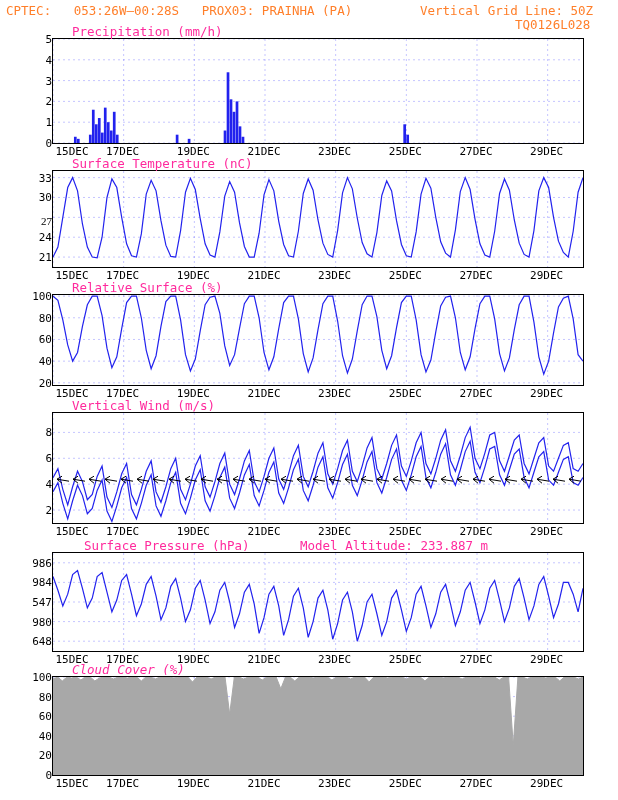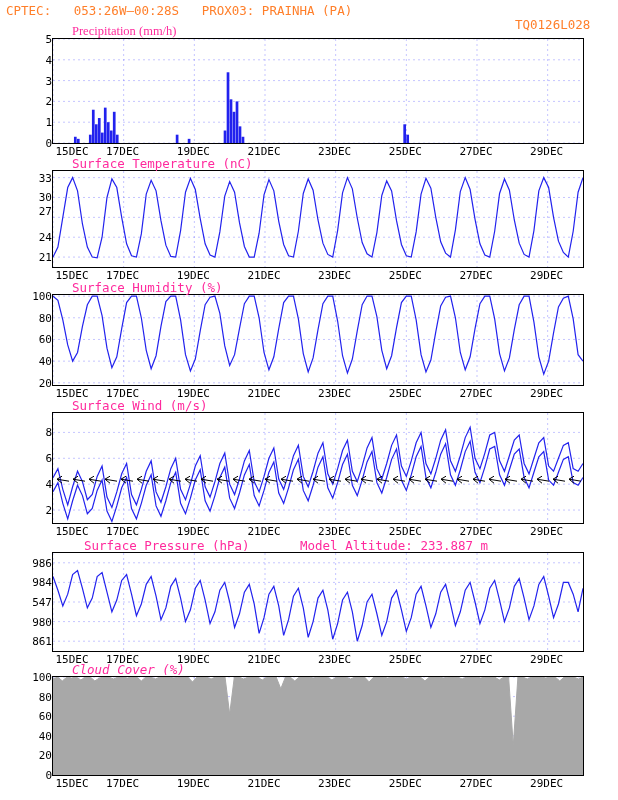--- a/index.html
+++ b/index.html
@@ -18,20 +18,21 @@
   .xlabels{position:absolute;left:0;width:618px;font-size:11px;color:#000;}
   .xlab{position:absolute;transform:translateX(-50%);white-space:nowrap;}
   svg{display:block;}
 </style>
 </head>
 <body>
 
 <div id="page">
 
   <div class="hdr l1">CPTEC:   053:26W–00:28S   PROX03: PRAINHA (PA)</div>
+  <div class="hdr l1b">Vertical Grid Line: 50Z</div>
   <div class="hdr l2b">TQ0126L028</div>
 
   <div id="panels">
       <div class="panel" style="top: 38px; height: 106px;">
         <svg width="530" height="104" viewBox="0 0 530 104">
           <line x1="0" x2="530" y1="104" y2="104" stroke="rgba(110,110,255,.40)" stroke-dasharray="2,3" stroke-width="1"></line>
           <line x1="0" x2="530" y1="83.2" y2="83.2" stroke="rgba(110,110,255,.40)" stroke-dasharray="2,3" stroke-width="1"></line>
           <line x1="0" x2="530" y1="62.4" y2="62.4" stroke="rgba(110,110,255,.40)" stroke-dasharray="2,3" stroke-width="1"></line>
           <line x1="0" x2="530" y1="41.6" y2="41.6" stroke="rgba(110,110,255,.40)" stroke-dasharray="2,3" stroke-width="1"></line>
           <line x1="0" x2="530" y1="20.799999999999997" y2="20.799999999999997" stroke="rgba(110,110,255,.40)" stroke-dasharray="2,3" stroke-width="1"></line>
@@ -62,21 +63,21 @@
           <rect x="173.67" width="2.69" y="33.28" height="70.72" fill="#2222ee"></rect>
           <rect x="176.67" width="2.69" y="60.32" height="43.68" fill="#2222ee"></rect>
           <rect x="179.66" width="2.69" y="72.80" height="31.20" fill="#2222ee"></rect>
           <rect x="182.66" width="2.69" y="62.40" height="41.60" fill="#2222ee"></rect>
           <rect x="185.65" width="2.69" y="87.36" height="16.64" fill="#2222ee"></rect>
           <rect x="188.64" width="2.69" y="97.76" height="6.24" fill="#2222ee"></rect>
           <rect x="350.34" width="2.69" y="85.28" height="18.72" fill="#2222ee"></rect>
           <rect x="353.33" width="2.69" y="95.68" height="8.32" fill="#2222ee"></rect>
         </svg>
       </div>
-      <div class="ptitle" style="left: 72px; top: 24px; font-family: Liberation Serif, serif;">Precipitation (mm/h)</div>
+      <div class="ptitle" style="left: 72px; top: 24px;">Precipitation (mm/h)</div>
       <div class="ylab" style="left: 0px; width: 52px; top: 143px;">0</div>
       <div class="ylab" style="left: 0px; width: 52px; top: 122.2px;">1</div>
       <div class="ylab" style="left: 0px; width: 52px; top: 101.4px;">2</div>
       <div class="ylab" style="left: 0px; width: 52px; top: 80.6px;">3</div>
       <div class="ylab" style="left: 0px; width: 52px; top: 59.8px;">4</div>
       <div class="ylab" style="left: 0px; width: 52px; top: 39px;">5</div>
       <div class="xlabels" style="top: 145px; left: 0px; height: 14px;">
         <span class="xlab" style="left: 72px;">15DEC</span>
       </div>
       <div class="xlabels" style="top: 145px; left: 0px; height: 14px;">
@@ -114,21 +115,21 @@
           <line x1="282.649" x2="282.649" y1="0" y2="96" stroke="rgba(110,110,255,.40)" stroke-dasharray="2,3" stroke-width="1"></line>
           <line x1="353.351" x2="353.351" y1="0" y2="96" stroke="rgba(110,110,255,.40)" stroke-dasharray="2,3" stroke-width="1"></line>
           <line x1="424" x2="424" y1="0" y2="96" stroke="rgba(110,110,255,.40)" stroke-dasharray="2,3" stroke-width="1"></line>
           <line x1="494.649" x2="494.649" y1="0" y2="96" stroke="rgba(110,110,255,.40)" stroke-dasharray="2,3" stroke-width="1"></line>
           <path d="M0.00,86.07 L4.91,76.14 L9.81,46.34 L14.72,16.55 L19.63,6.62 L24.54,19.86 L29.44,52.97 L34.35,76.14 L39.26,86.07 L44.17,86.73 L49.07,66.21 L53.98,26.48 L58.89,7.94 L63.80,16.55 L68.70,46.34 L73.61,72.83 L78.52,84.74 L83.43,86.07 L88.33,62.90 L93.24,23.17 L98.15,9.27 L103.06,19.86 L107.96,49.66 L112.87,74.15 L117.78,85.41 L122.69,86.07 L127.59,59.59 L132.50,21.19 L137.41,7.28 L142.31,18.54 L147.22,47.67 L152.13,72.83 L157.04,84.08 L161.94,86.07 L166.85,60.91 L171.76,25.16 L176.67,10.59 L181.57,21.19 L186.48,51.64 L191.39,75.48 L196.30,86.07 L201.20,86.07 L206.11,62.23 L211.02,23.83 L215.93,8.61 L220.83,19.86 L225.74,50.32 L230.65,73.49 L235.56,84.74 L240.46,86.07 L245.37,60.25 L250.28,22.51 L255.19,7.94 L260.09,19.20 L265.00,48.99 L269.91,72.17 L274.81,83.42 L279.72,86.07 L284.63,59.59 L289.54,21.85 L294.44,6.62 L299.35,17.88 L304.26,47.01 L309.17,71.50 L314.07,82.76 L318.98,86.07 L323.89,61.57 L328.80,24.50 L333.70,9.93 L338.61,19.86 L343.52,49.66 L348.43,73.49 L353.33,84.74 L358.24,86.07 L363.15,60.91 L368.06,23.17 L372.96,7.28 L377.87,17.21 L382.78,46.34 L387.69,70.84 L392.59,82.10 L397.50,86.07 L402.41,58.92 L407.31,20.52 L412.22,6.62 L417.13,18.54 L422.04,48.33 L426.94,72.83 L431.85,84.08 L436.76,86.07 L441.67,60.25 L446.57,22.51 L451.48,7.94 L456.39,19.20 L461.30,48.99 L466.20,72.17 L471.11,83.42 L476.02,86.07 L480.93,59.59 L485.83,19.86 L490.74,6.62 L495.65,16.55 L500.56,46.34 L505.46,70.18 L510.37,81.43 L515.28,86.07 L520.19,60.25 L525.09,21.19 L530.00,6.62" fill="none" stroke="#2222ee" stroke-width="1.2"></path>
         </svg>
       </div>
       <div class="ptitle" style="left: 72px; top: 156px;">Surface Temperature (nC)</div>
       <div class="ylab" style="left: 0px; width: 52px; top: 257.069px;">21</div>
       <div class="ylab" style="left: 0px; width: 52px; top: 237.207px;">24</div>
-      <div class="ylab" style="left: 0px; width: 52px; top: 211px;">27</div>
+      <div class="ylab" style="left: 0px; width: 52px; top: 221px; font-family: Liberation Serif, serif;">27</div>
       <div class="ylab" style="left: 0px; width: 52px; top: 197.483px; text-align: right;">30</div>
       <div class="ylab" style="left: 0px; width: 52px; top: 177.621px;">33</div>
       <div class="xlabels" style="top: 269px; left: 0px; height: 14px;">
         <span class="xlab" style="left: 72px;">15DEC</span>
       </div>
       <div class="xlabels" style="top: 269px; left: 0px; height: 14px;">
         <span class="xlab" style="left: 122.649px;">17DEC</span>
       </div>
       <div class="xlabels" style="top: 269px; left: 0px; height: 14px;">
         <span class="xlab" style="left: 193.351px;">19DEC</span>
@@ -159,21 +160,21 @@
           <line x1="70.649" x2="70.649" y1="0" y2="90" stroke="rgba(110,110,255,.40)" stroke-dasharray="2,3" stroke-width="1"></line>
           <line x1="141.351" x2="141.351" y1="0" y2="90" stroke="rgba(110,110,255,.40)" stroke-dasharray="2,3" stroke-width="1"></line>
           <line x1="212" x2="212" y1="0" y2="90" stroke="rgba(110,110,255,.40)" stroke-dasharray="2,3" stroke-width="1"></line>
           <line x1="282.649" x2="282.649" y1="0" y2="90" stroke="rgba(110,110,255,.40)" stroke-dasharray="2,3" stroke-width="1"></line>
           <line x1="353.351" x2="353.351" y1="0" y2="90" stroke="rgba(110,110,255,.40)" stroke-dasharray="2,3" stroke-width="1"></line>
           <line x1="424" x2="424" y1="0" y2="90" stroke="rgba(110,110,255,.40)" stroke-dasharray="2,3" stroke-width="1"></line>
           <line x1="494.649" x2="494.649" y1="0" y2="90" stroke="rgba(110,110,255,.40)" stroke-dasharray="2,3" stroke-width="1"></line>
           <path d="M0.00,1.08 L4.91,5.42 L9.81,24.94 L14.72,49.88 L19.63,66.14 L24.54,57.47 L29.44,31.45 L34.35,9.76 L39.26,1.08 L44.17,1.08 L49.07,20.60 L53.98,53.13 L58.89,72.65 L63.80,61.81 L68.70,33.61 L73.61,7.59 L78.52,1.08 L83.43,1.08 L88.33,22.77 L93.24,55.30 L98.15,73.73 L103.06,60.72 L107.96,31.45 L112.87,6.51 L117.78,1.08 L122.69,1.08 L127.59,24.94 L132.50,59.64 L137.41,75.90 L142.31,63.98 L147.22,35.78 L152.13,9.76 L157.04,2.17 L161.94,1.08 L166.85,18.43 L171.76,50.96 L176.67,70.48 L181.57,59.64 L186.48,33.61 L191.39,8.67 L196.30,1.08 L201.20,1.08 L206.11,22.77 L211.02,57.47 L215.93,74.82 L220.83,61.81 L225.74,33.61 L230.65,7.59 L235.56,1.08 L240.46,1.08 L245.37,23.86 L250.28,58.55 L255.19,76.99 L260.09,62.89 L265.00,34.70 L269.91,8.67 L274.81,1.08 L279.72,1.08 L284.63,26.02 L289.54,60.72 L294.44,78.07 L299.35,63.98 L304.26,35.78 L309.17,9.76 L314.07,1.08 L318.98,1.08 L323.89,21.69 L328.80,55.30 L333.70,73.73 L338.61,60.72 L343.52,32.53 L348.43,7.59 L353.33,1.08 L358.24,1.08 L363.15,24.94 L368.06,59.64 L372.96,76.99 L377.87,65.06 L382.78,36.87 L387.69,10.84 L392.59,2.17 L397.50,1.08 L402.41,22.77 L407.31,57.47 L412.22,74.82 L417.13,61.81 L422.04,33.61 L426.94,8.67 L431.85,1.08 L436.76,1.08 L441.67,23.86 L446.57,58.55 L451.48,75.90 L456.39,62.89 L461.30,34.70 L466.20,9.76 L471.11,1.08 L476.02,1.08 L480.93,27.11 L485.83,61.81 L490.74,79.16 L495.65,66.14 L500.56,37.95 L505.46,11.93 L510.37,3.25 L515.28,1.08 L520.19,23.86 L525.09,59.64 L530.00,66.14" fill="none" stroke="#2222ee" stroke-width="1.2"></path>
         </svg>
       </div>
-      <div class="ptitle" style="left: 72px; top: 280px;">Surface Humidity (%)</div>
+      <div class="ptitle" style="left: 72px; top: 280px;">Relative Surface (%)</div>
       <div class="ylab" style="left: 0px; width: 52px; top: 382.831px;">20</div>
       <div class="ylab" style="left: 0px; width: 52px; top: 361.145px;">40</div>
       <div class="ylab" style="left: 0px; width: 52px; top: 339.458px;">60</div>
       <div class="ylab" style="left: 0px; width: 52px; top: 317.771px;">80</div>
       <div class="ylab" style="left: 0px; width: 52px; top: 296.084px;">100</div>
       <div class="xlabels" style="top: 387px; left: 0px; height: 14px;">
         <span class="xlab" style="left: 72px;">15DEC</span>
       </div>
       <div class="xlabels" style="top: 387px; left: 0px; height: 14px;">
         <span class="xlab" style="left: 122.649px;">17DEC</span>
@@ -240,21 +241,21 @@
           <path d="M416,68.2 L404,66.2 M404,66.2 L409,63.2 M404,66.2 L409,70.2" stroke="#000" fill="none" stroke-width="1"></path>
           <path d="M432,68.2 L420,66.2 M420,66.2 L425,63.2 M420,66.2 L425,70.2" stroke="#000" fill="none" stroke-width="1"></path>
           <path d="M448,68.2 L436,66.2 M436,66.2 L441,63.2 M436,66.2 L441,70.2" stroke="#000" fill="none" stroke-width="1"></path>
           <path d="M464,68.2 L452,66.2 M452,66.2 L457,63.2 M452,66.2 L457,70.2" stroke="#000" fill="none" stroke-width="1"></path>
           <path d="M480,68.2 L468,66.2 M468,66.2 L473,63.2 M468,66.2 L473,70.2" stroke="#000" fill="none" stroke-width="1"></path>
           <path d="M496,68.2 L484,66.2 M484,66.2 L489,63.2 M484,66.2 L489,70.2" stroke="#000" fill="none" stroke-width="1"></path>
           <path d="M512,68.2 L500,66.2 M500,66.2 L505,63.2 M500,66.2 L505,70.2" stroke="#000" fill="none" stroke-width="1"></path>
           <path d="M528,68.2 L516,66.2 M516,66.2 L521,63.2 M516,66.2 L521,70.2" stroke="#000" fill="none" stroke-width="1"></path>
         </svg>
       </div>
-      <div class="ptitle" style="left: 72px; top: 398px;">Surface Wind (m/s)</div>
+      <div class="ptitle" style="left: 72px; top: 398px;">Vertical Wind (m/s)</div>
       <div class="ylab" style="left: 0px; width: 52px; top: 510.059px;">2</div>
       <div class="ylab" style="left: 0px; width: 52px; top: 484.176px;">4</div>
       <div class="ylab" style="left: 0px; width: 52px; top: 458.294px;">6</div>
       <div class="ylab" style="left: 0px; width: 52px; top: 432.412px;">8</div>
       <div class="xlabels" style="top: 525px; left: 0px; height: 14px;">
         <span class="xlab" style="left: 72px;">15DEC</span>
       </div>
       <div class="xlabels" style="top: 525px; left: 0px; height: 14px;">
         <span class="xlab" style="left: 122.649px;">17DEC</span>
       </div>
@@ -289,21 +290,21 @@
           <line x1="212" x2="212" y1="0" y2="98" stroke="rgba(110,110,255,.40)" stroke-dasharray="2,3" stroke-width="1"></line>
           <line x1="282.649" x2="282.649" y1="0" y2="98" stroke="rgba(110,110,255,.40)" stroke-dasharray="2,3" stroke-width="1"></line>
           <line x1="353.351" x2="353.351" y1="0" y2="98" stroke="rgba(110,110,255,.40)" stroke-dasharray="2,3" stroke-width="1"></line>
           <line x1="424" x2="424" y1="0" y2="98" stroke="rgba(110,110,255,.40)" stroke-dasharray="2,3" stroke-width="1"></line>
           <line x1="494.649" x2="494.649" y1="0" y2="98" stroke="rgba(110,110,255,.40)" stroke-dasharray="2,3" stroke-width="1"></line>
           <path d="M0.00,23.52 L4.91,37.24 L9.81,52.92 L14.72,41.16 L19.63,21.56 L24.54,17.64 L29.44,35.28 L34.35,54.88 L39.26,45.08 L44.17,23.52 L49.07,19.60 L53.98,39.20 L58.89,58.80 L63.80,47.04 L68.70,27.44 L73.61,21.56 L78.52,41.16 L83.43,62.72 L88.33,50.96 L93.24,31.36 L98.15,23.52 L103.06,43.12 L107.96,66.64 L112.87,54.88 L117.78,33.32 L122.69,25.48 L127.59,45.08 L132.50,68.60 L137.41,56.84 L142.31,35.28 L147.22,27.44 L152.13,47.04 L157.04,70.56 L161.94,58.80 L166.85,37.24 L171.76,29.40 L176.67,49.00 L181.57,74.48 L186.48,60.76 L191.39,39.20 L196.30,31.36 L201.20,50.96 L206.11,80.36 L211.02,64.68 L215.93,41.16 L220.83,33.32 L225.74,52.92 L230.65,82.32 L235.56,66.64 L240.46,43.12 L245.37,35.28 L250.28,54.88 L255.19,84.28 L260.09,68.60 L265.00,45.08 L269.91,37.24 L274.81,56.84 L279.72,86.24 L284.63,70.56 L289.54,47.04 L294.44,39.20 L299.35,58.80 L304.26,88.20 L309.17,72.52 L314.07,49.00 L318.98,41.16 L323.89,60.76 L328.80,82.32 L333.70,68.60 L338.61,45.08 L343.52,37.24 L348.43,56.84 L353.33,78.40 L358.24,64.68 L363.15,41.16 L368.06,33.32 L372.96,52.92 L377.87,74.48 L382.78,60.76 L387.69,39.20 L392.59,31.36 L397.50,50.96 L402.41,72.52 L407.31,58.80 L412.22,37.24 L417.13,29.40 L422.04,49.00 L426.94,70.56 L431.85,56.84 L436.76,35.28 L441.67,27.44 L446.57,47.04 L451.48,68.60 L456.39,54.88 L461.30,33.32 L466.20,25.48 L471.11,45.08 L476.02,66.64 L480.93,52.92 L485.83,31.36 L490.74,23.52 L495.65,43.12 L500.56,64.68 L505.46,50.96 L510.37,29.40 L515.28,29.40 L520.19,41.16 L525.09,58.80 L530.00,35.28" fill="none" stroke="#2222ee" stroke-width="1.2"></path>
         </svg>
       </div>
       <div class="ptitle" style="left: 84px; top: 538px;">Surface Pressure (hPa)</div>
       <div class="ptitle" style="left: 300px; top: 538px;">Model Altitude: 233.887 m</div>
-      <div class="ylab" style="left: 0px; width: 52px; top: 641.2px;">861</div>
+      <div class="ylab" style="left: 0px; width: 52px; top: 641.2px;">648</div>
       <div class="ylab" style="left: 0px; width: 52px; top: 621.6px;">980</div>
       <div class="ylab" style="left: 0px; width: 52px; top: 602px;">547</div>
       <div class="ylab" style="left: 0px; width: 52px; top: 582.4px;">984</div>
       <div class="ylab" style="left: 0px; width: 52px; top: 562.8px;">986</div>
       <div class="xlabels" style="top: 653px; left: 0px; height: 14px;">
         <span class="xlab" style="left: 72px;">15DEC</span>
       </div>
       <div class="xlabels" style="top: 653px; left: 0px; height: 14px;">
         <span class="xlab" style="left: 122.649px;">17DEC</span>
       </div>

